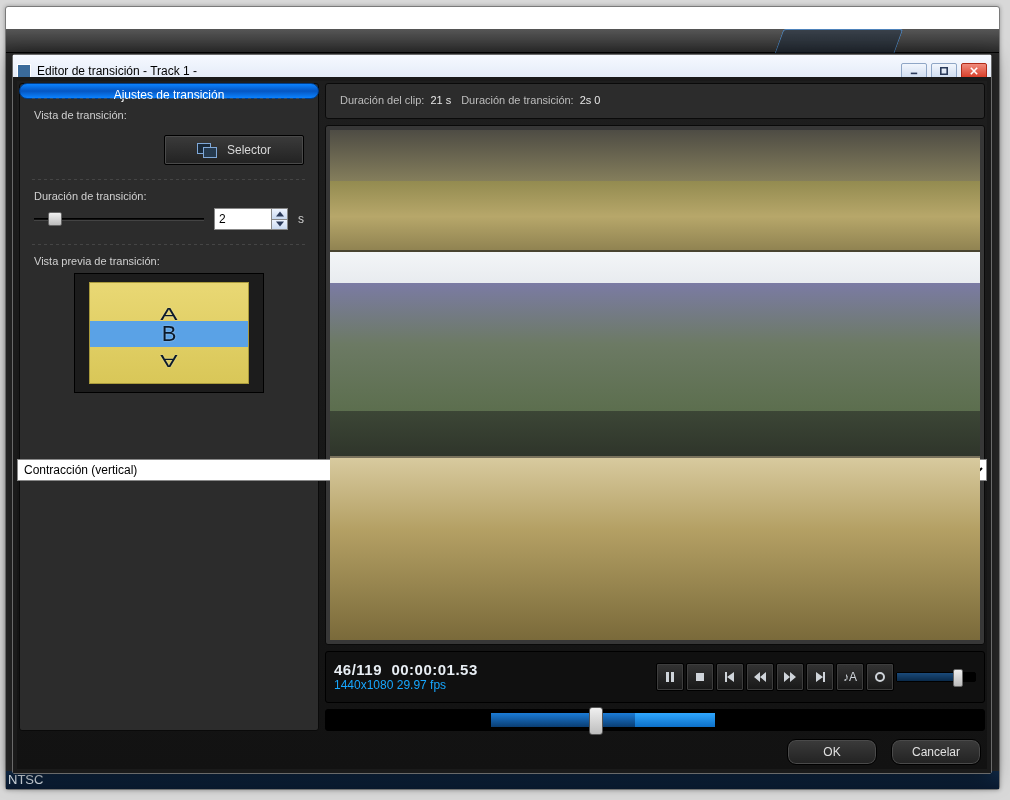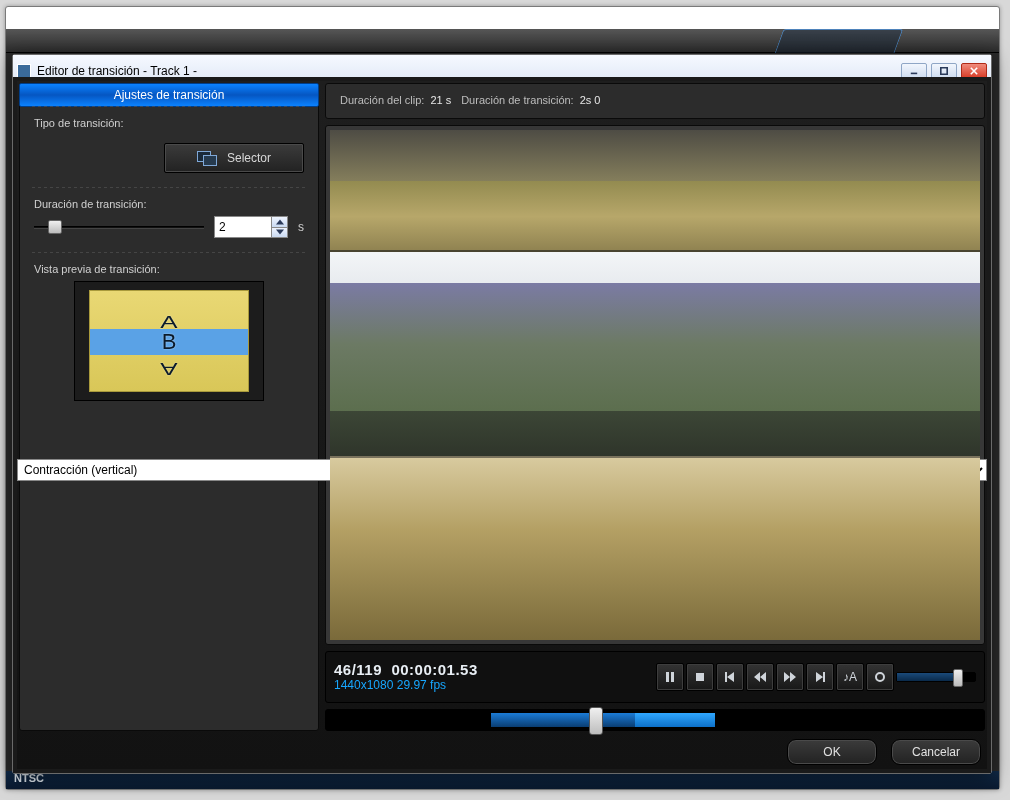--- a/index.html
+++ b/index.html
@@ -22,21 +22,21 @@
   .winbtn svg { width:8px; height:8px; fill:none; stroke:#2a3a5a; stroke-width:2;}
   .parent-body { position:absolute; top:22px; left:0; right:0; bottom:0; background:#2a2a2a;
                  display:flex; flex-direction:column; }
   .parent-toolstrip { height:24px; background:linear-gradient(#565656,#2c2c2c);
                       border-bottom:1px solid #000; position:relative;}
   .parent-toolstrip .tabshape{ position:absolute; right:100px; top:0; width:120px; height:24px;
                                border:1px solid #4aa3ff; border-bottom:none;
                                background:linear-gradient(#273444,#1a2430);
                                transform:skewX(-20deg); border-radius:3px 3px 0 0; opacity:.6;}
   .parent-status { height:18px; background:linear-gradient(#102a48,#0a1a30); color:#e0e8f0;
-                   font-size:11px; font-weight:bold; padding:1px 8px; }
+                   font-size:13px; font-weight:normal; padding:1px 2px; }
 
   
   .editor-window { position:absolute; left:12px; top:54px; width:980px; height:720px;
                    background:#fff; border:1px solid #6a6a6a; border-radius:3px;
                    box-shadow:0 4px 20px rgba(0,0,0,.5); }
   .editor-titlebar { height:14px; background:linear-gradient(#f6f9ff,#dde6f5);
                      border-bottom:1px solid #a5b2c7; display:flex; align-items:center;
                      padding:16px 4px; }
   .editor-titlebar .appicon{ width:14px; height:14px; background:#3a6a9a; margin-right:6px; border:1px solid #fff;}
   .editor-titlebar .title{ flex:1; font-size:12px; color:#000;}
@@ -44,23 +44,23 @@
   .closebtn svg { stroke:#fff; }
 
   .editor-body { position:absolute; top:22px; left:0; right:0; bottom:0;
                  background:linear-gradient(#1e1e1e,#121212); border:4px solid #1a1a1a;
                  display:flex; flex-direction:column; padding:2px; gap:4px;}
   .columns { flex:1; display:flex; gap:6px; min-height:0; }
 
   
   .left-panel { width:300px; background:#2c2c2c; border:1px solid #0a0a0a;
                 border-radius:3px; display:flex; flex-direction:column; padding-bottom:10px;}
-  .panel-header { height:24px; background:linear-gradient(#0b82ff,#0556c2,#0b82ff);
+  .panel-header { height:16px; background:linear-gradient(#0b82ff,#0556c2,#0b82ff);
                   color:#fff; text-align:center; font-size:12px; line-height:22px;
-                  border-radius:2px; border:1px solid #003e8a; margin:-1px;}
+                  border-radius:10px; border:1px solid #003e8a; margin:-1px;}
   .group { padding:10px 14px 14px 14px; }
   .group-label { font-size:11px; color:#d0d0d0; margin-bottom:6px; display:block; }
   .sep { height:1px; margin:0 12px;
          background-image:linear-gradient(to right,#555 50%,transparent 0);
          background-size:6px 1px; opacity:.6;}
   .clip-dd { height:36px; background:#fff; border:1px solid #888; display:flex;
              align-items:center; padding:2px; cursor:default; color:#000;}
   .clip-thumb { width:56px; height:30px; margin-right:6px;
                 background:linear-gradient(#b7c0cc 0 55%, #7a8b75 55% 100%); border:1px solid #999;}
   .clip-dd .ddarrow{ margin-left:auto; margin-right:4px;}
@@ -212,21 +212,21 @@
 
   <div class="editor-body">
     <div class="columns">
 
       <div class="left-panel">
         <div class="panel-header">Ajustes de transición</div>
 
         <div class="sep"></div>
 
         <div class="group">
-          <span class="group-label">Tipo de transición:</span>
+          <span class="group-label">Vista de transición:</span>
           <select class="dark">
             <option>Contracción (vertical)</option>
           </select>
           <div class="selector-btn">
             <span class="selicon"></span>
             <span>Selector</span>
           </div>
         </div>
         <div class="sep"></div>
 

